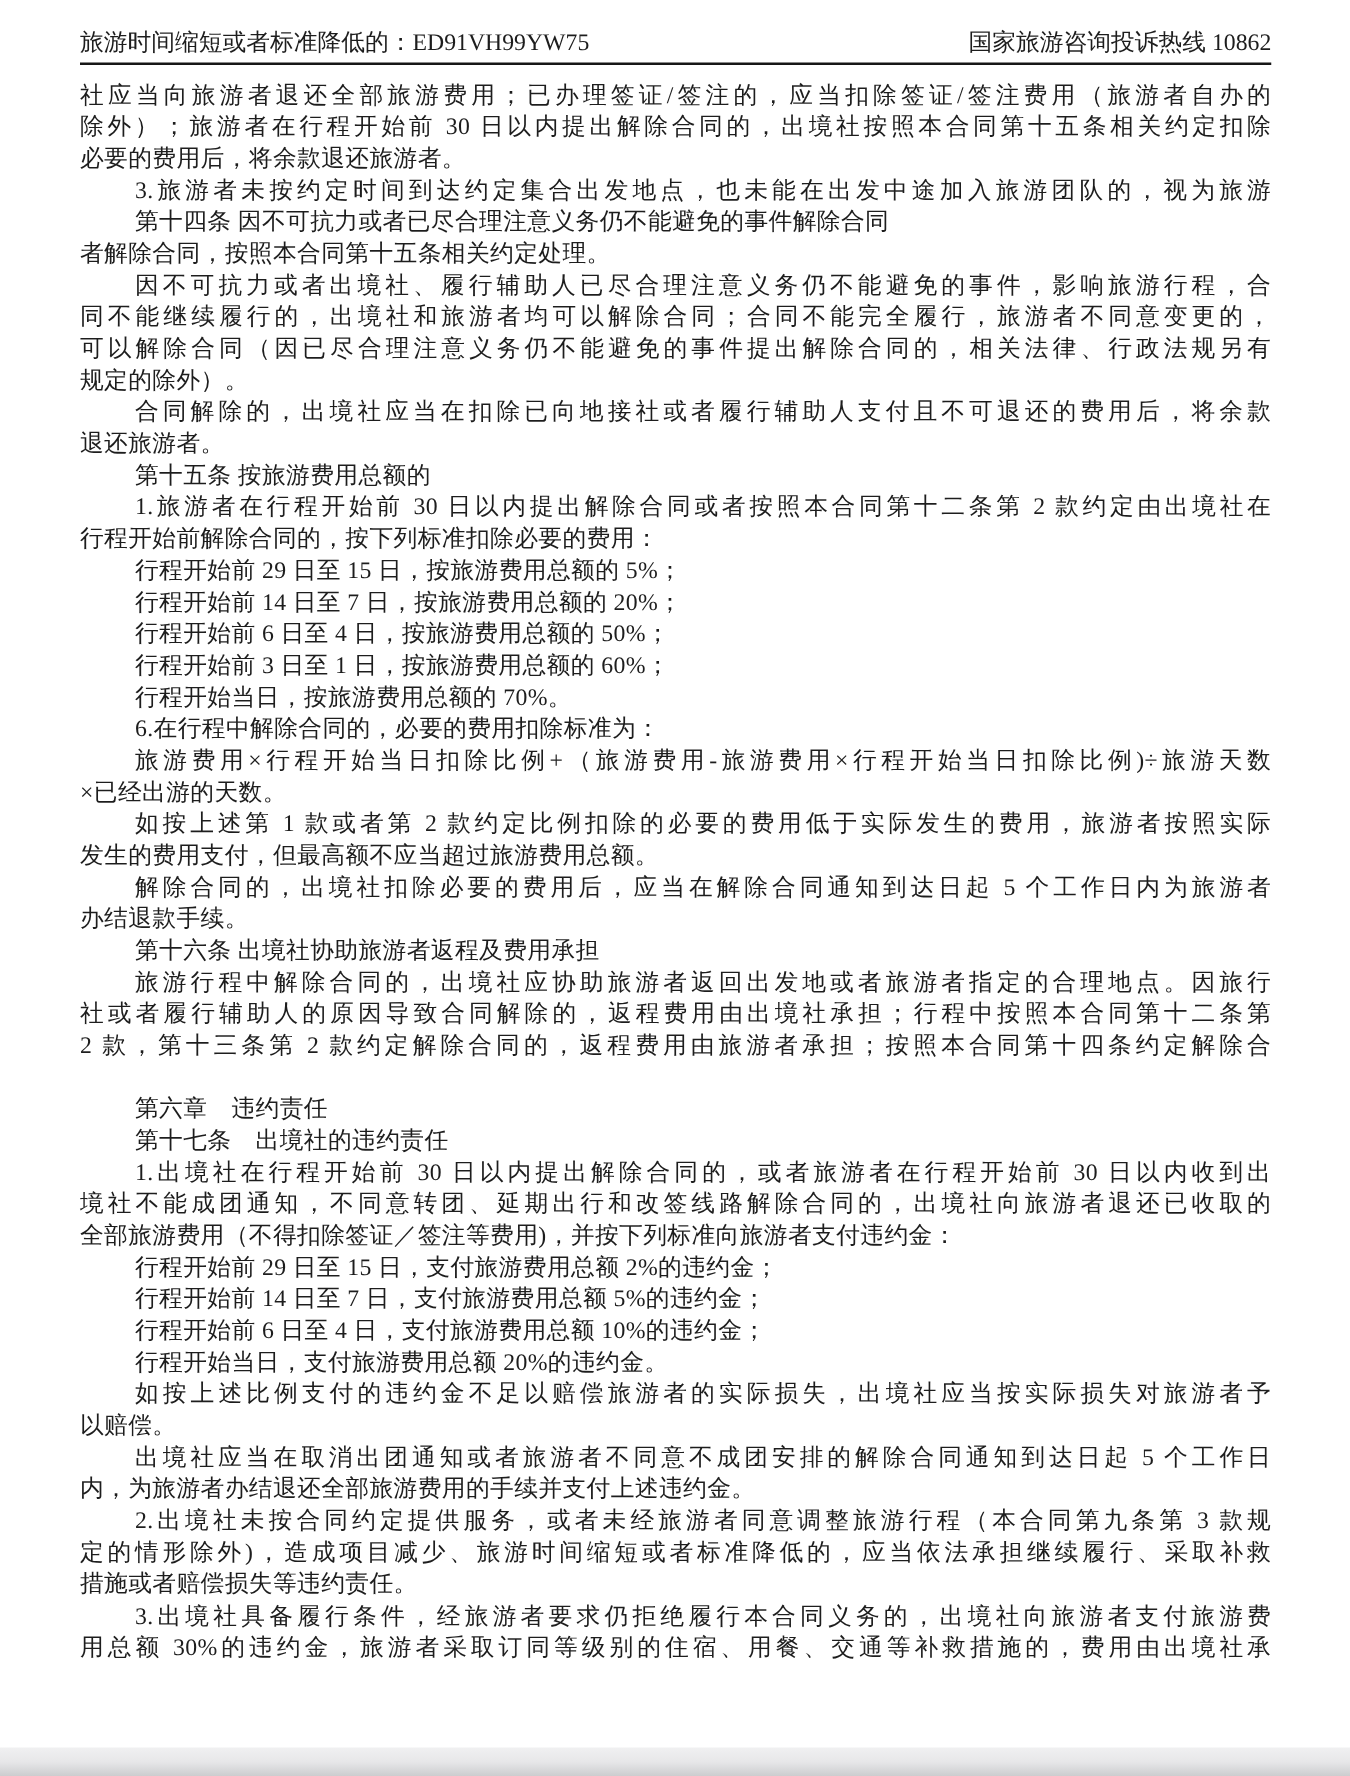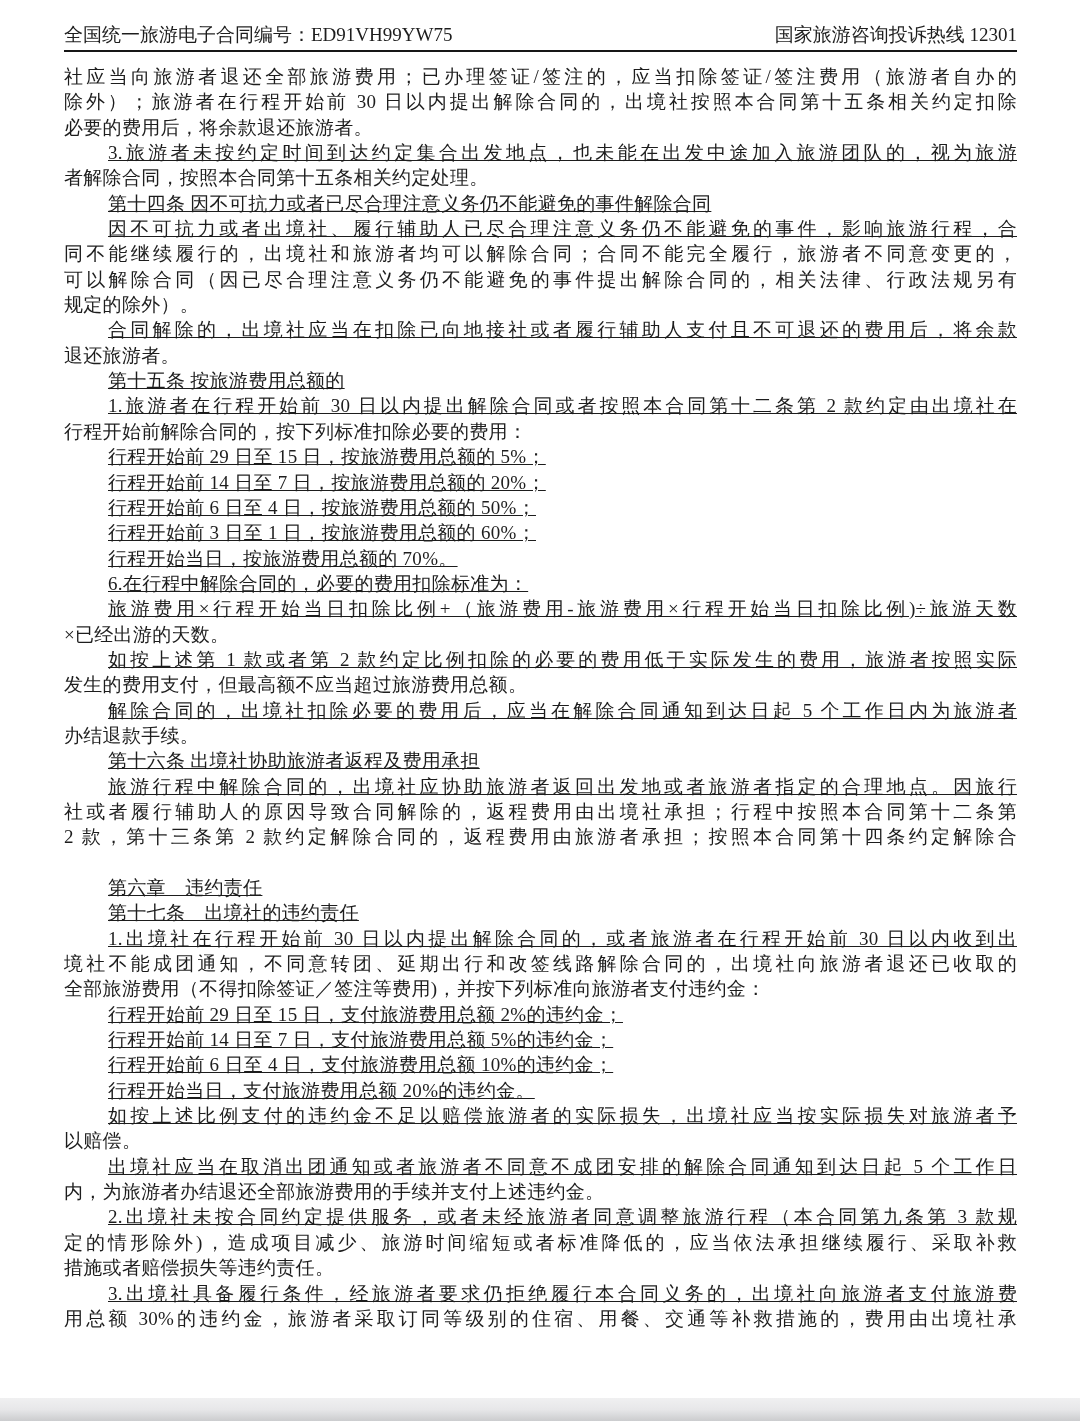--- a/index.html
+++ b/index.html
@@ -39,49 +39,48 @@
     margin-top: 12px;
     font-size: 19px;
     line-height: 25.35px;
   }
   .line {
     min-height: 25.35px;
     letter-spacing: 0.3px;
   }
   .line.indent {
     padding-left: 44px;
-    text-decoration: underline;
   }
   .line.fill {
     text-align: justify;
     text-align-last: justify;
     text-justify: inter-character;
   }
   .page-edge {
     width: 1080px;
     height: 23px;
     background: linear-gradient(180deg, #f0f0f1 0%, #e7e7e9 50%, #cbccce 100%);
   }
 </style>
 </head>
 <body>
 
 <div class="page">
   <div class="header">
-    <span>全国统一旅游电子合同编号：ED91VH99YW75</span>
-    <span>国家旅游咨询投诉热线 12301</span>
+    <span>旅游时间缩短或者标准降低的：ED91VH99YW75</span>
+    <span>国家旅游咨询投诉热线 10862</span>
   </div>
   <div class="divider"></div>
   <div class="doc-body">
       <div class="line fill">社应当向旅游者退还全部旅游费用；已办理签证/签注的，应当扣除签证/签注费用（旅游者自办的</div>
       <div class="line fill">除外）；旅游者在行程开始前 30 日以内提出解除合同的，出境社按照本合同第十五条相关约定扣除</div>
       <div class="line">必要的费用后，将余款退还旅游者。</div>
       <div class="line indent fill">3.旅游者未按约定时间到达约定集合出发地点，也未能在出发中途加入旅游团队的，视为旅游</div>
+      <div class="line indent">第十四条 因不可抗力或者已尽合理注意义务仍不能避免的事件解除合同</div>
       <div class="line">者解除合同，按照本合同第十五条相关约定处理。</div>
-      <div class="line indent">第十四条 因不可抗力或者已尽合理注意义务仍不能避免的事件解除合同</div>
       <div class="line indent fill">因不可抗力或者出境社、履行辅助人已尽合理注意义务仍不能避免的事件，影响旅游行程，合</div>
       <div class="line fill">同不能继续履行的，出境社和旅游者均可以解除合同；合同不能完全履行，旅游者不同意变更的，</div>
       <div class="line fill">可以解除合同（因已尽合理注意义务仍不能避免的事件提出解除合同的，相关法律、行政法规另有</div>
       <div class="line">规定的除外）。</div>
       <div class="line indent fill">合同解除的，出境社应当在扣除已向地接社或者履行辅助人支付且不可退还的费用后，将余款</div>
       <div class="line">退还旅游者。</div>
       <div class="line indent">第十五条 按旅游费用总额的</div>
       <div class="line indent fill">1.旅游者在行程开始前 30 日以内提出解除合同或者按照本合同第十二条第 2 款约定由出境社在</div>
       <div class="line">行程开始前解除合同的，按下列标准扣除必要的费用：</div>
       <div class="line indent">行程开始前 29 日至 15 日，按旅游费用总额的 5%；</div>

